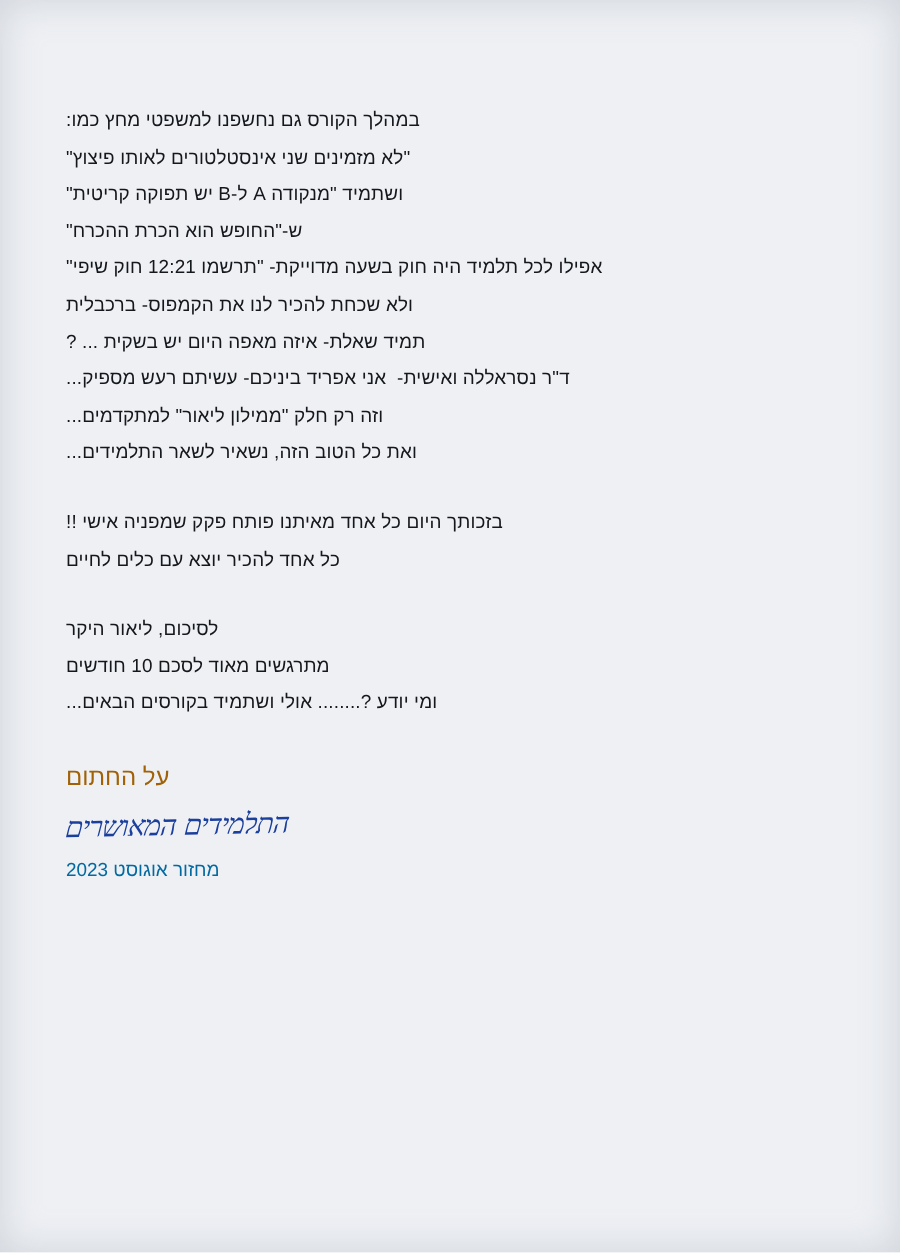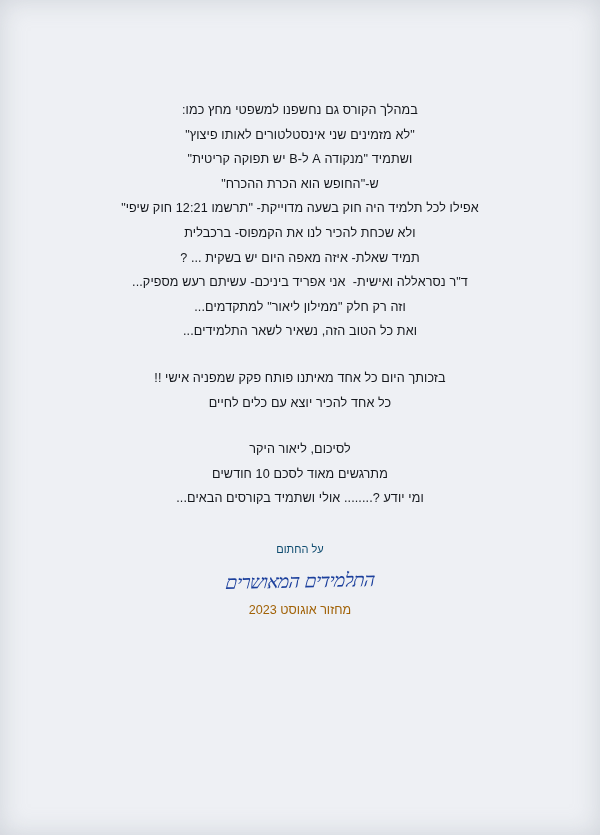--- a/index.html
+++ b/index.html
@@ -30,24 +30,24 @@
     box-shadow: inset 0 0 26px rgba(150,158,170,0.35);
     pointer-events: none;
   }
 
   .page-body {
     position: absolute;
     top: 0;
     left: 0;
     right: 0;
     bottom: 0;
-    padding: 98px 44px 40px 44px;
+    padding: 68px 44px 40px 44px;
     box-sizing: border-box;
     direction: rtl;
-    text-align: center;
+    text-align: left;
   }
 
   .para {
     margin: 0 0 0 0;
   }
 
   .line {
     color: #14171c;
     font-size: 12.6px;
     line-height: 24.6px;
@@ -57,42 +57,42 @@
 
   .spacer-block {
     height: 22px;
   }
 
   .signoff-block {
     margin-top: 26px;
   }
 
   .sig-label {
-    color: #0c4a6e;
-    font-size: 11px;
+    color: #a16207;
+    font-size: 16px;
     line-height: 24.6px;
   }
 
   .signature {
     margin-top: 2px;
     margin-bottom: 4px;
     color: #1b3f9c;
     font-family: "DejaVu Serif", serif;
     font-style: italic;
     font-size: 19px;
     line-height: 30px;
     letter-spacing: -0.6px;
     transform: skewX(-6deg) rotate(-1.2deg);
     transform-origin: right center;
     display: inline-block;
     white-space: nowrap;
   }
 
   .date-line {
-    color: #a16207;
+    color: #0369a1;
     font-size: 12.6px;
     line-height: 24.6px;
   }
 </style>
 </head>
 <body>
 
 <div class="scan-sheet">
   <div class="page-body">
 

